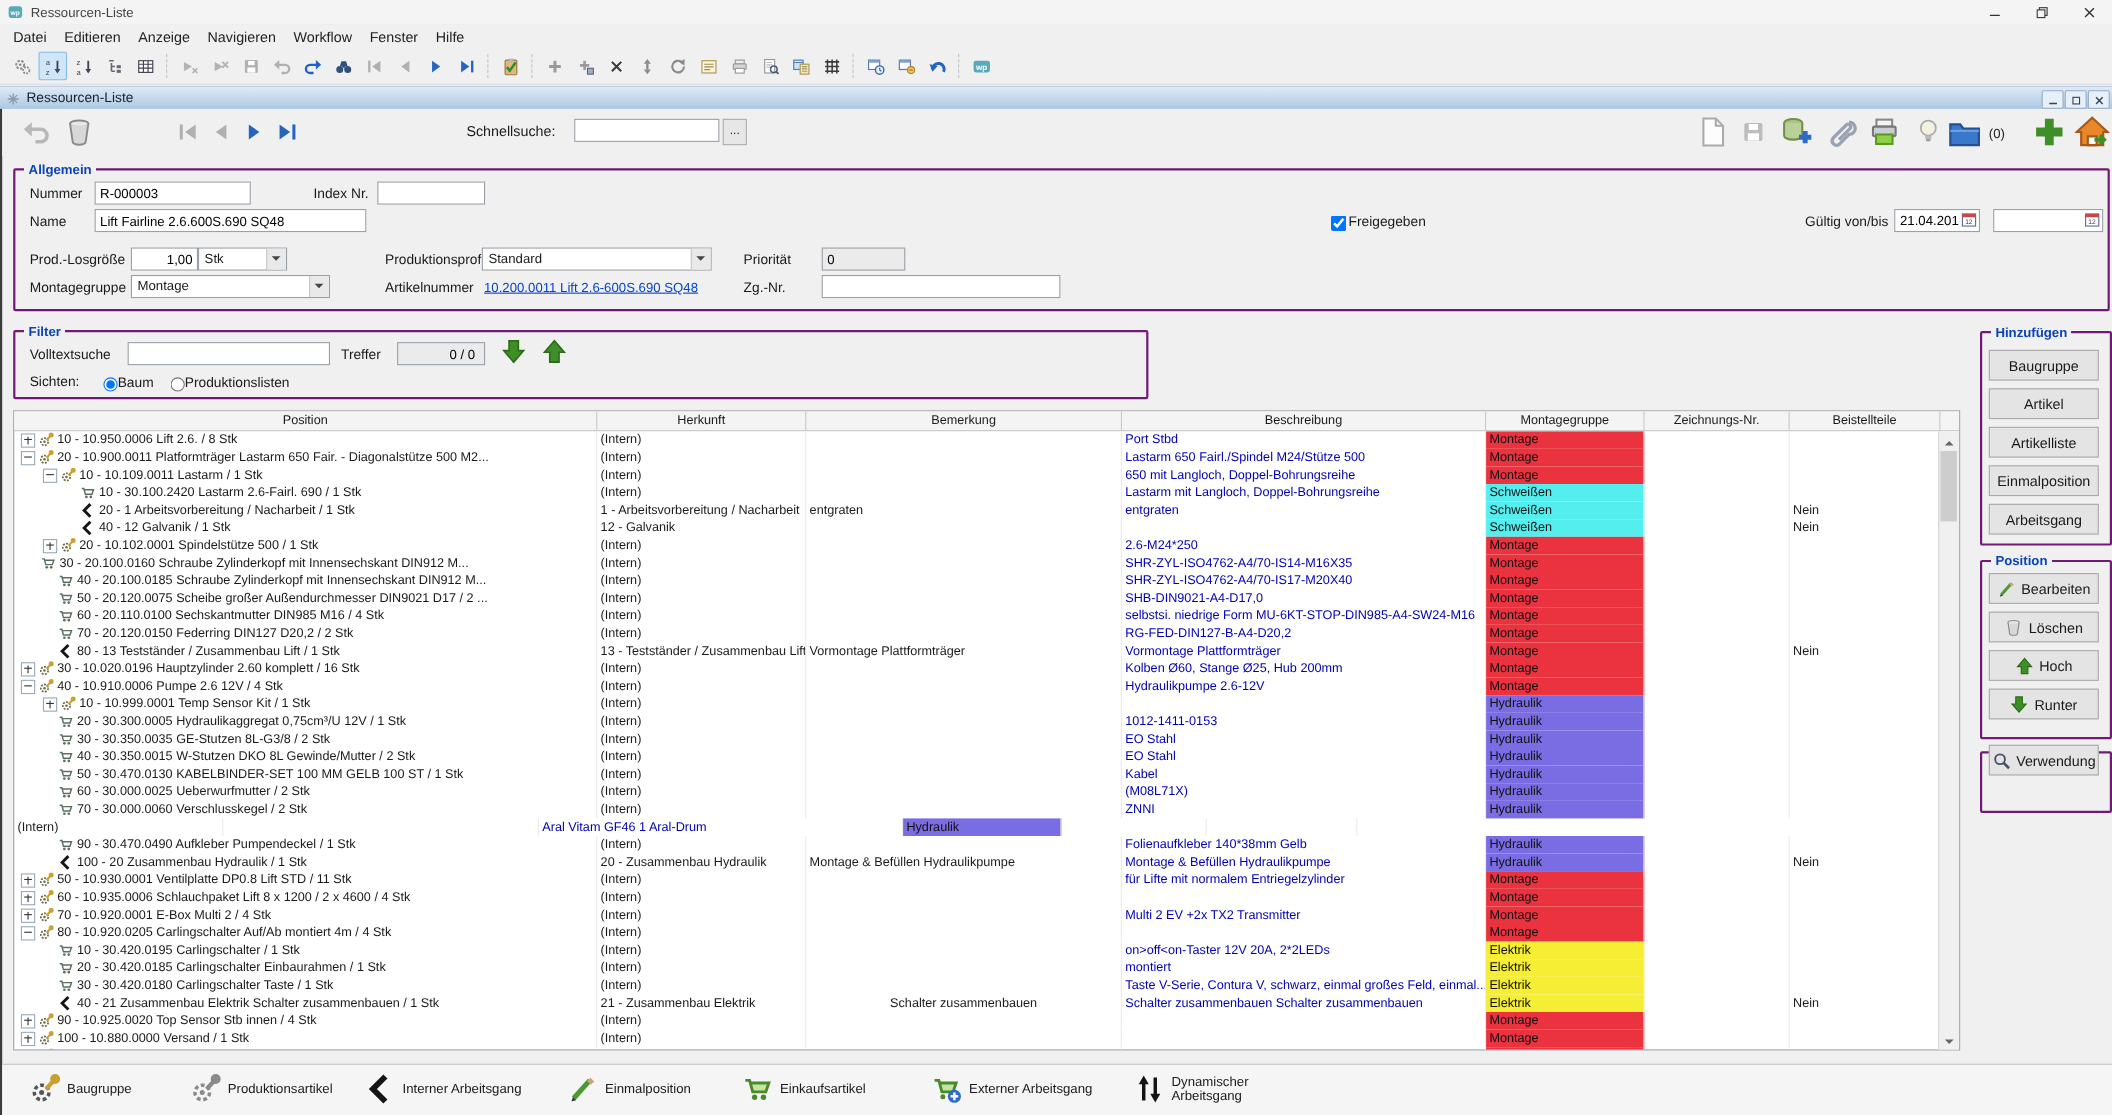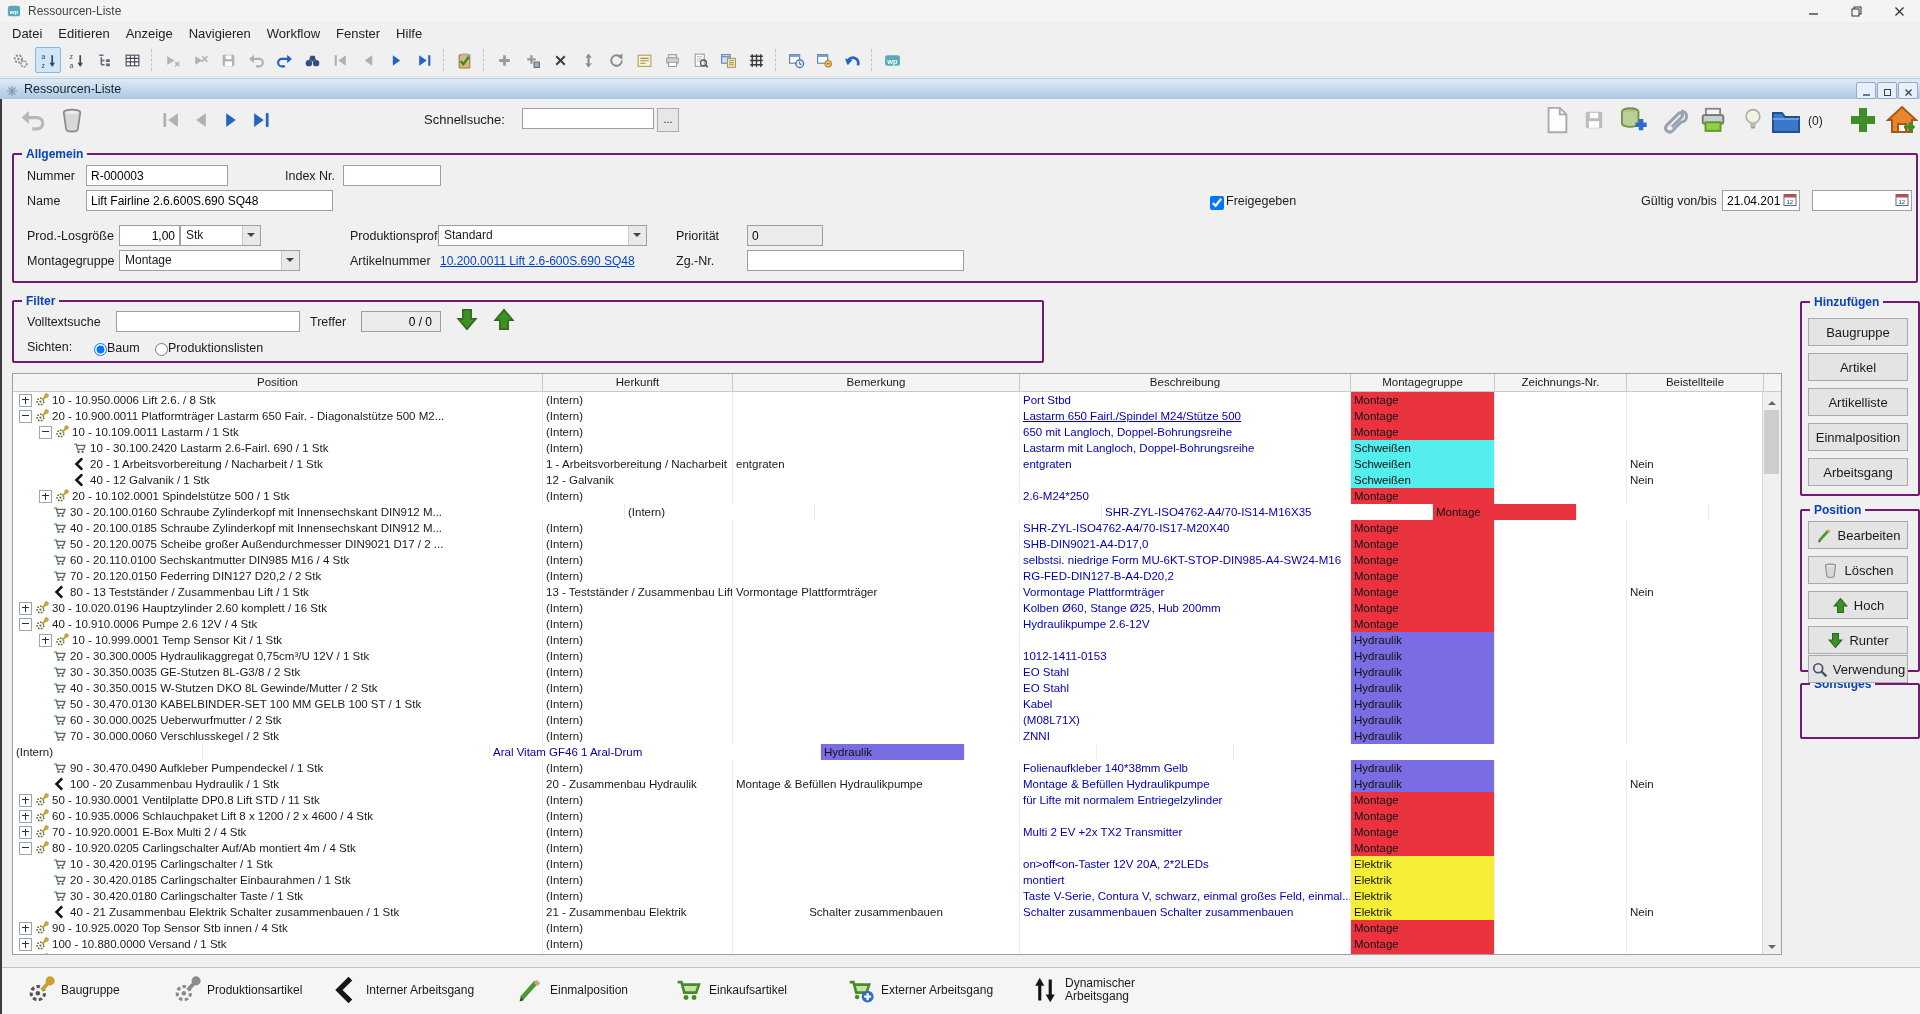--- a/index.html
+++ b/index.html
@@ -568,21 +568,21 @@
 <div class="pbtn" style="top:626px">
     <span class="bico gi"><svg viewBox="0 0 16 16">
         <polygon points="5.2,1.5 10.8,1.5 10.8,7.5 14,7.5 8,14.5 2,7.5 5.2,7.5" fill="#3f8f28" stroke="#2c6a18"></polygon>
       </svg></span>
     <span>Runter</span>
   </div>
 
 <fieldset style="left:1800px;top:677px;width:116px;height:58px">
   <legend>Sonstiges</legend>
 </fieldset>
-<div class="pbtn" style="top:655px">
+<div class="pbtn" style="top:677px">
     <span class="bico gi"><svg viewBox="0 0 16 16">
         <circle cx="6.8" cy="6.8" r="4.2" fill="none" stroke="#44506a" stroke-width="1.6"></circle>
         <path d="M10,10 l4.5,4.5" stroke="#44506a" stroke-width="2.2"></path>
       </svg></span>
     <span>Verwendung</span>
   </div>
 
 <div class="tablewrap">
   <div class="thead" id="thead">
       <div class="th" style="width: 530px;">Position</div>
@@ -618,21 +618,21 @@
           <span class="rowico"><svg viewBox="0 0 16 16">
               <circle cx="6.2" cy="9.8" r="3.8" fill="none" stroke="#6a6a40" stroke-width="1.8" stroke-dasharray="2 1.4"></circle>
               <circle cx="6.2" cy="9.8" r="1.3" fill="#6a6a40"></circle>
               <path d="M14,2 L8.5,8" stroke="#c8a030" stroke-width="2.2"></path>
               <circle cx="13.2" cy="2.8" r="1.8" fill="none" stroke="#c8a030" stroke-width="1.6"></circle>
             </svg></span>
           <span>20 - 10.900.0011 Platformträger Lastarm 650 Fair. - Diagonalstütze 500 M2...</span>
         </div>
         <div class="td " style="width: 190px;">(Intern)</div>
         <div class="td " style="width: 287px;"></div>
-        <div class="td desc" style="width: 331px; text-decoration: underline;">Lastarm 650 Fairl./Spindel M24/Stütze 500</div>
+        <div class="td desc" style="width: 331px;">Lastarm 650 Fairl./Spindel M24/Stütze 500</div>
         <div class="td grp" style="width: 144px; background: rgb(234, 51, 62);">Montage</div>
         <div class="td " style="width: 132px;"></div>
         <div class="td " style="width: 137px;"></div>
       </div>
       <div class="trow">
         <div class="td poscell" style="width: 530px; padding-left: 26px;">
           <span class="expander"></span>
           <span class="rowico"><svg viewBox="0 0 16 16">
               <circle cx="6.2" cy="9.8" r="3.8" fill="none" stroke="#6a6a40" stroke-width="1.8" stroke-dasharray="2 1.4"></circle>
               <circle cx="6.2" cy="9.8" r="1.3" fill="#6a6a40"></circle>
@@ -707,21 +707,21 @@
           <span>20 - 10.102.0001 Spindelstütze 500  / 1 Stk</span>
         </div>
         <div class="td " style="width: 190px;">(Intern)</div>
         <div class="td " style="width: 287px;"></div>
         <div class="td desc" style="width: 331px;">2.6-M24*250</div>
         <div class="td grp" style="width: 144px; background: rgb(234, 51, 62);">Montage</div>
         <div class="td " style="width: 132px;"></div>
         <div class="td " style="width: 137px;"></div>
       </div>
       <div class="trow">
-        <div class="td poscell" style="width: 612px; padding-left: 26px;">
+        <div class="td poscell" style="width: 530px; padding-left: 10px;">
           <span class="expspace"></span>
           <span class="rowico"><svg viewBox="0 0 16 16">
               <path d="M1.5,3.5 h2.2 l1.6,6 h6.8 l1.6,-4.6 H4.3" fill="none" stroke="#5a7060" stroke-width="1.5"></path>
               <circle cx="6.3" cy="12.3" r="1.4" fill="#5a7060"></circle>
               <circle cx="10.9" cy="12.3" r="1.4" fill="#5a7060"></circle>
             </svg></span>
           <span>30 - 20.100.0160 Schraube Zylinderkopf mit Innensechskant DIN912 M...</span>
         </div>
         <div class="td " style="width: 190px;">(Intern)</div>
         <div class="td " style="width: 287px;"></div>

